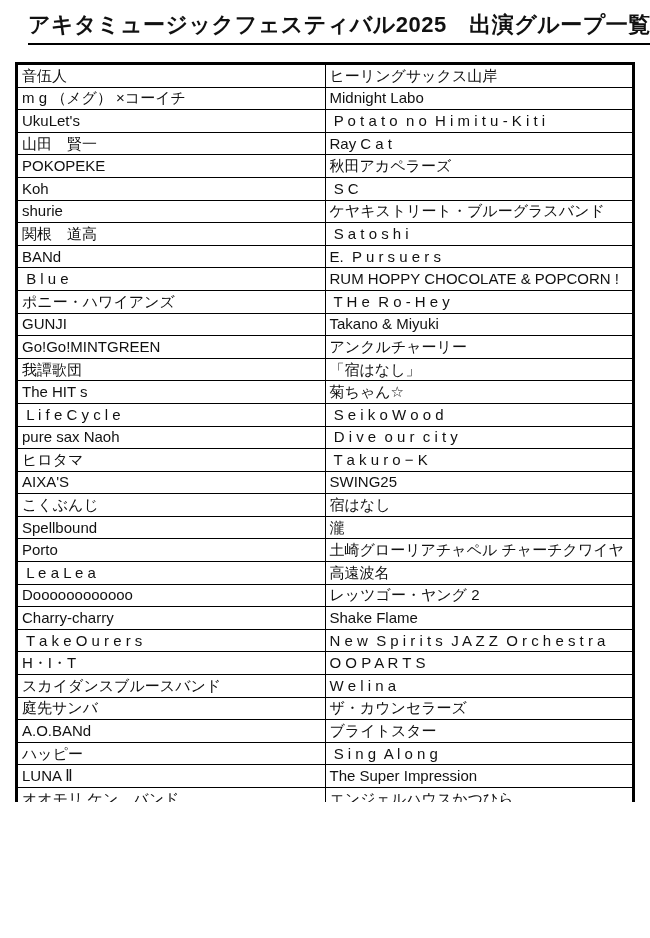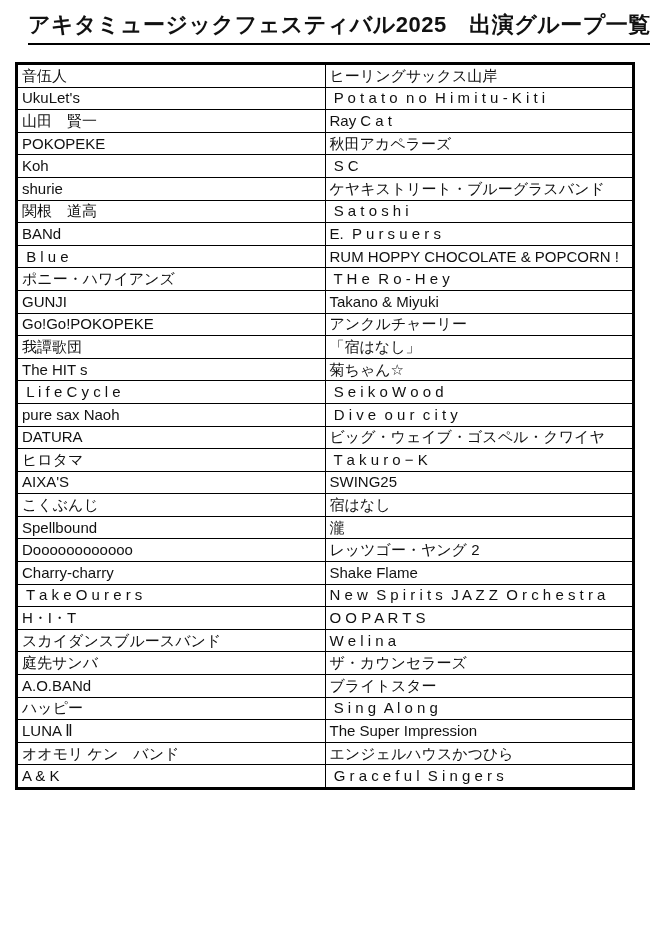--- a/index.html
+++ b/index.html
@@ -59,20 +59,24 @@
 <div class="page">
   <div class="title">アキタミュージックフェスティバル2025　出演グループ一覧</div>
 
   <table class="groups">
     <tbody id="groups-tbody">
         <tr>
           <td><span class="txt">音伍人</span></td>
           <td><span class="txt">ヒーリングサックス山岸</span></td>
         </tr>
         <tr>
+          <td><span class="txt">m g （メグ） ×コーイチ</span></td>
+          <td><span class="txt">Midnight Labo</span></td>
+        </tr>
+        <tr>
           <td><span class="txt">UkuLet's</span></td>
           <td><span class="txt"> P o t a t o  n o  H i m i t u - K i t i</span></td>
         </tr>
         <tr>
           <td><span class="txt">山田　賢一</span></td>
           <td><span class="txt">Ray C a t</span></td>
         </tr>
         <tr>
           <td><span class="txt">POKOPEKE</span></td>
           <td><span class="txt">秋田アカペラーズ</span></td>
@@ -99,58 +103,62 @@
         </tr>
         <tr>
           <td><span class="txt">ポニー・ハワイアンズ</span></td>
           <td><span class="txt"> T H e  R o - H e y</span></td>
         </tr>
         <tr>
           <td><span class="txt">GUNJI</span></td>
           <td><span class="txt">Takano &amp; Miyuki</span></td>
         </tr>
         <tr>
-          <td><span class="txt">Go!Go!POKOPEKE</span></td>
+          <td><span class="txt">Go!Go!MINTGREEN</span></td>
           <td><span class="txt">アンクルチャーリー</span></td>
         </tr>
         <tr>
           <td><span class="txt">我譚歌団</span></td>
           <td><span class="txt">「宿はなし」</span></td>
         </tr>
         <tr>
           <td><span class="txt">The HIT s</span></td>
           <td><span class="txt">菊ちゃん☆</span></td>
         </tr>
         <tr>
           <td><span class="txt"> L i f e C y c l e</span></td>
           <td><span class="txt"> S e i k o W o o d</span></td>
         </tr>
         <tr>
           <td><span class="txt">pure sax Naoh</span></td>
           <td><span class="txt"> D i v e  o u r  c i t y</span></td>
         </tr>
         <tr>
-          <td><span class="txt">DATURA</span></td>
-          <td><span class="txt">ビッグ・ウェイブ・ゴスペル・クワイヤ</span></td>
-        </tr>
-        <tr>
           <td><span class="txt">ヒロタマ</span></td>
           <td><span class="txt"> T a k u r o − K</span></td>
         </tr>
         <tr>
           <td><span class="txt">AIXA'S</span></td>
           <td><span class="txt">SWING25</span></td>
         </tr>
         <tr>
           <td><span class="txt">こくぶんじ</span></td>
           <td><span class="txt">宿はなし</span></td>
         </tr>
         <tr>
           <td><span class="txt">Spellbound</span></td>
           <td><span class="txt">瀧</span></td>
+        </tr>
+        <tr>
+          <td><span class="txt">Porto</span></td>
+          <td><span class="txt">土崎グローリアチャペル チャーチクワイヤ</span></td>
+        </tr>
+        <tr>
+          <td><span class="txt"> L e a L e a</span></td>
+          <td><span class="txt">高遠波名</span></td>
         </tr>
         <tr>
           <td><span class="txt">Doooooooooooo</span></td>
           <td><span class="txt">レッツゴー・ヤング 2</span></td>
         </tr>
         <tr>
           <td><span class="txt">Charry-charry</span></td>
           <td><span class="txt">Shake Flame</span></td>
         </tr>
         <tr>

